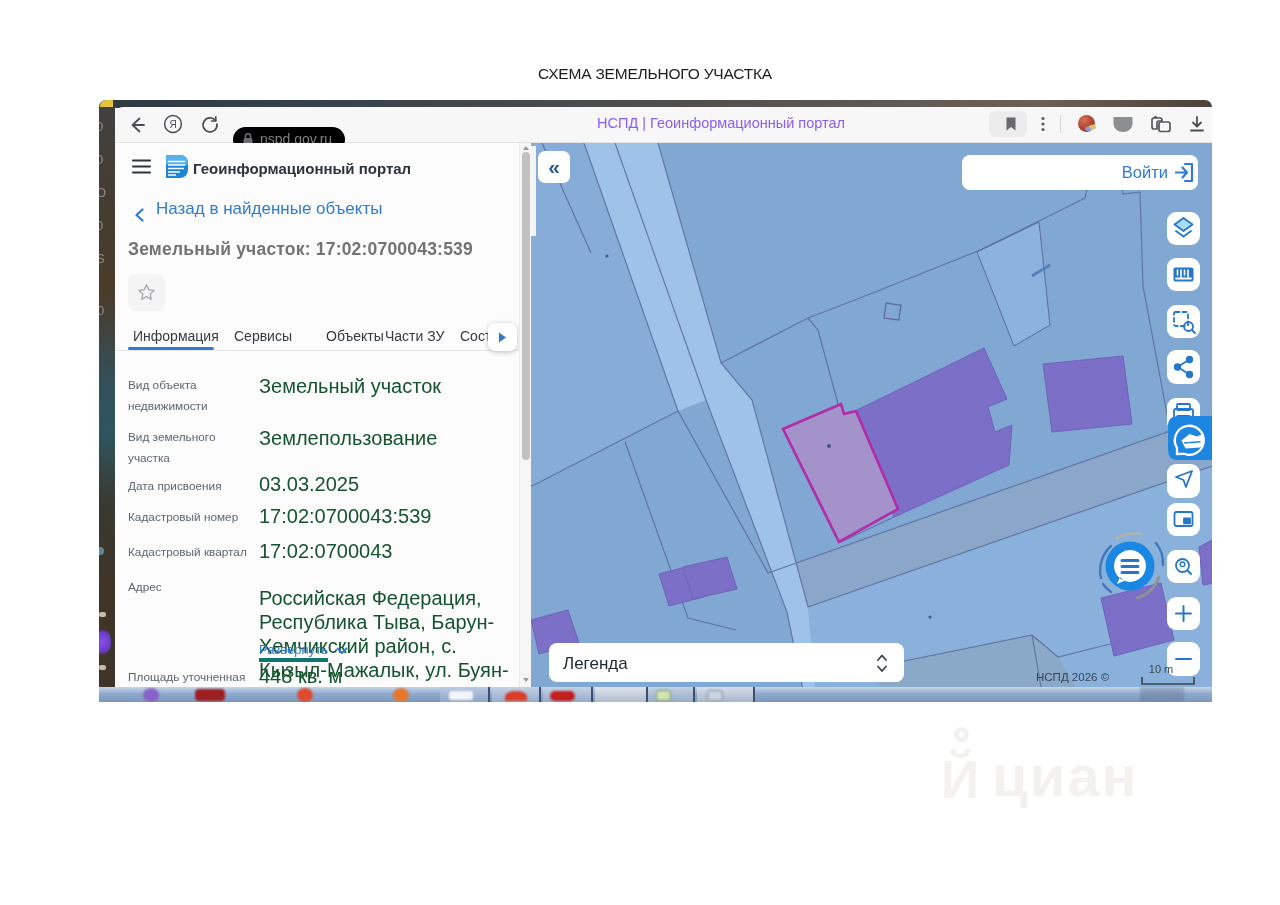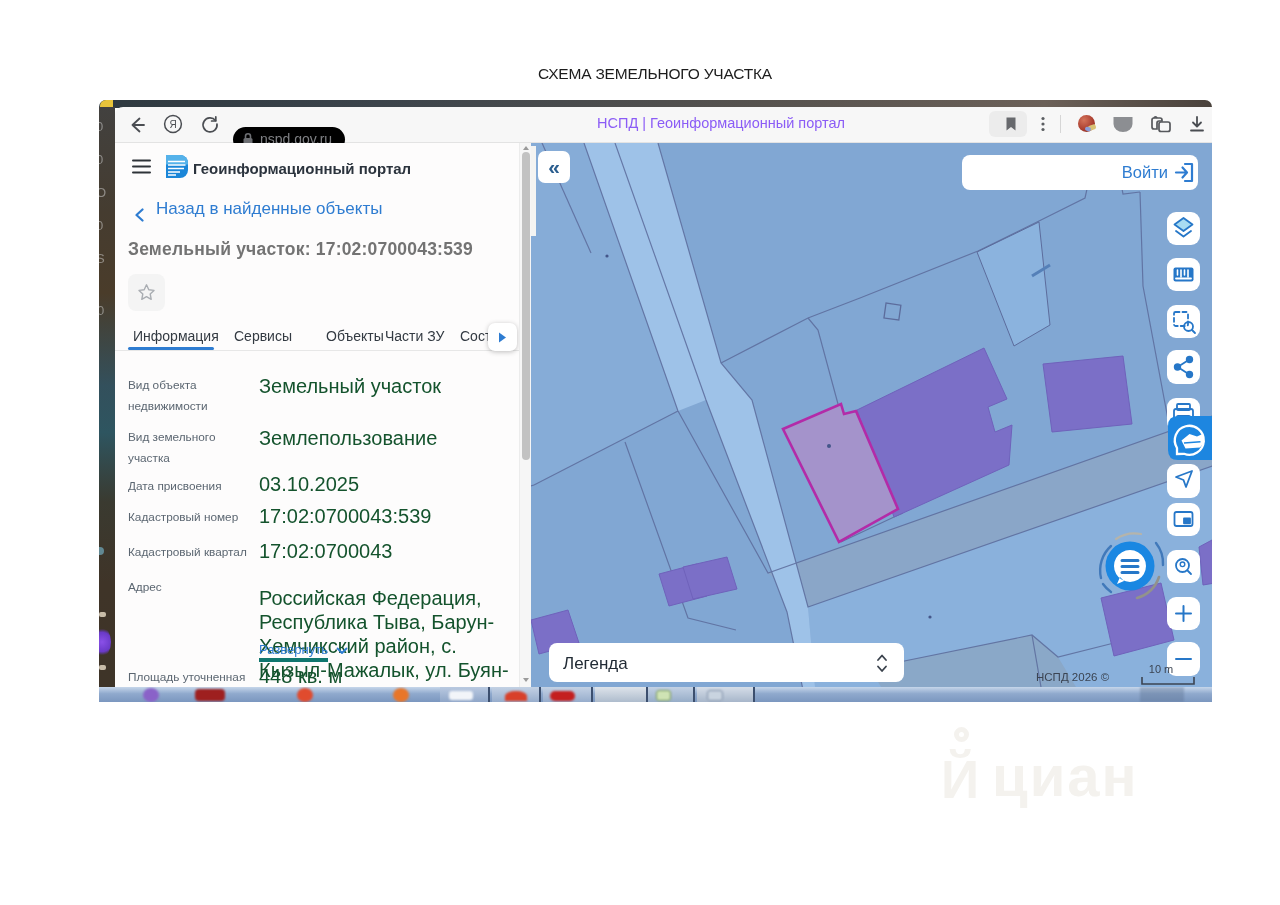--- a/index.html
+++ b/index.html
@@ -153,21 +153,21 @@
       <div class="abs" style="left:373px;top:180px;width:29px;height:28px;background:#fff;border-radius:7px;box-shadow:0 1px 5px rgba(0,0,0,0.25);"></div>
       <svg class="abs" style="left:383px;top:189px;" width="9" height="11" viewBox="0 0 9 11">
           <path d="M1 0.5 L8 5.5 L1 10.5 Z" fill="#2e7cd1"></path>
         </svg>
 
       <div class="lbl" style="left:13px;top:232px;width:120px;">Вид объекта недвижимости</div>
       <div class="val" style="left:144px;top:231px;">Земельный участок</div>
       <div class="lbl" style="left:13px;top:284px;width:120px;">Вид земельного участка</div>
       <div class="val" style="left:144px;top:283px;">Землепользование</div>
       <div class="lbl" style="left:13px;top:333px;">Дата присвоения</div>
-      <div class="val" style="left:144px;top:329px;">03.10.2025</div>
+      <div class="val" style="left:144px;top:329px;">03.03.2025</div>
       <div class="lbl" style="left:13px;top:364px;">Кадастровый номер</div>
       <div class="val" style="left:144px;top:361px;">17:02:0700043:539</div>
       <div class="lbl" style="left:13px;top:399px;">Кадастровый квартал</div>
       <div class="val" style="left:144px;top:396px;">17:02:0700043</div>
       <div class="lbl" style="left:13px;top:434px;">Адрес</div>
       <div class="val" style="left:144px;top:431px;width:262px;margin-top:12px;">Российская Федерация, Республика Тыва, Барун-Хемчикский район, с. Кызыл-Мажалык, ул. Буян-Бадыргы</div>
       <div class="abs blue" style="left:144px;top:499px;font-size:13px;border-bottom:4px solid #0f766e;padding-bottom:1px;">Развернуть</div>
       <svg class="abs" style="left:221px;top:504px;" width="12" height="8" viewBox="0 0 12 8">
           <path d="M1.5 1.5 L6 6 L10.5 1.5" stroke="#2e7cd1" stroke-width="1.8" fill="none" stroke-linecap="round" stroke-linejoin="round"></path>
         </svg>

